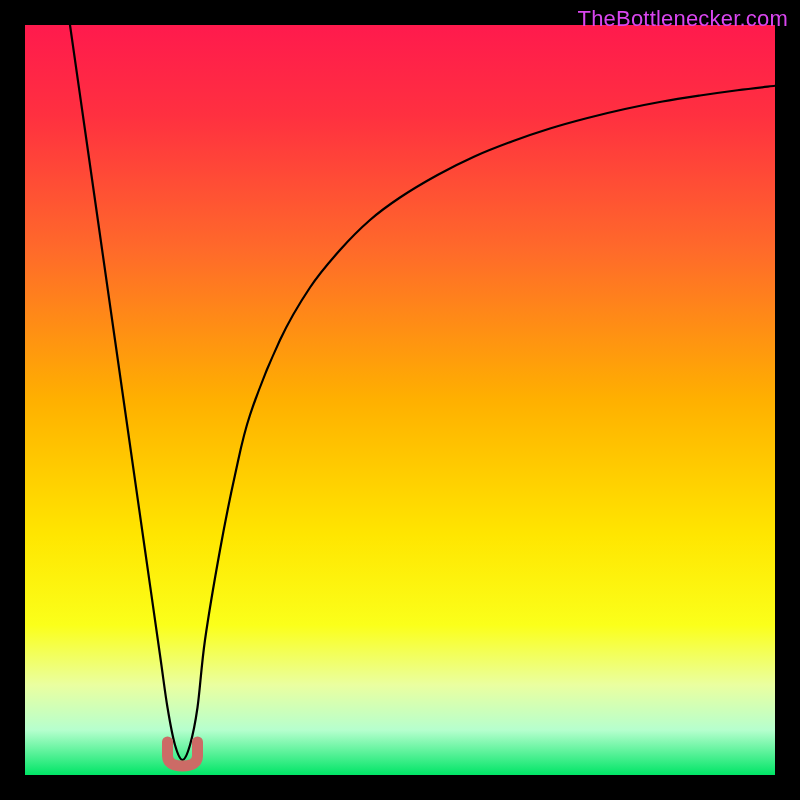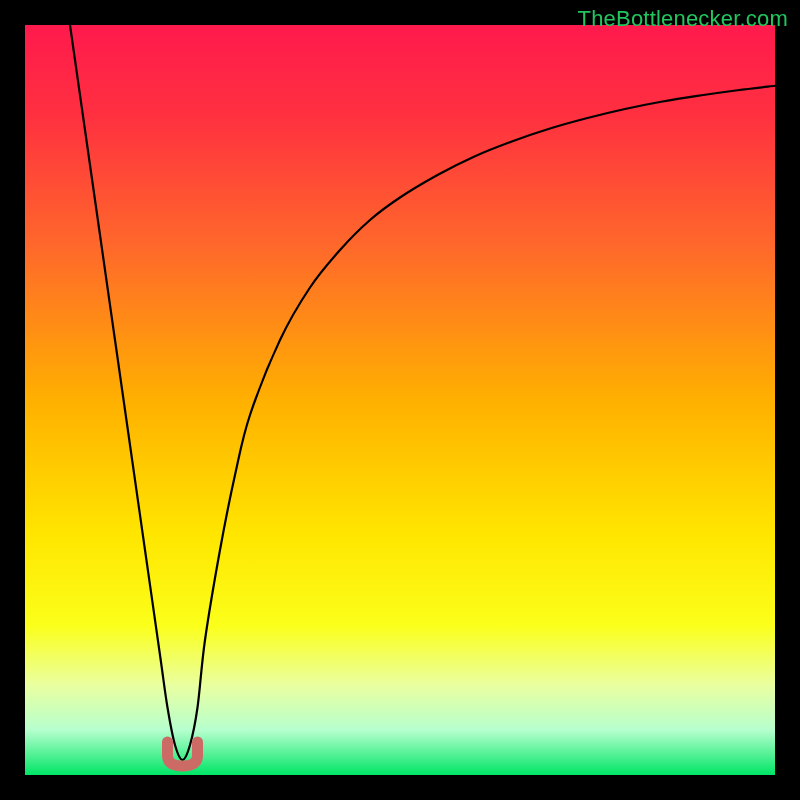--- a/index.html
+++ b/index.html
@@ -40,21 +40,21 @@
     width: 750px;
     height: 750px;
     pointer-events: none;
   }
   .watermark {
     position: absolute;
     top: 6px;
     right: 12px;
     font-family: Arial, Helvetica, sans-serif;
     font-size: 22px;
-    color: #22c55e;
+    color: #d946ef;
     letter-spacing: 0.2px;
     user-select: none;
   }
 </style>
 </head>
 <body>
 
 <div class="frame">
 
   <div class="plot">

